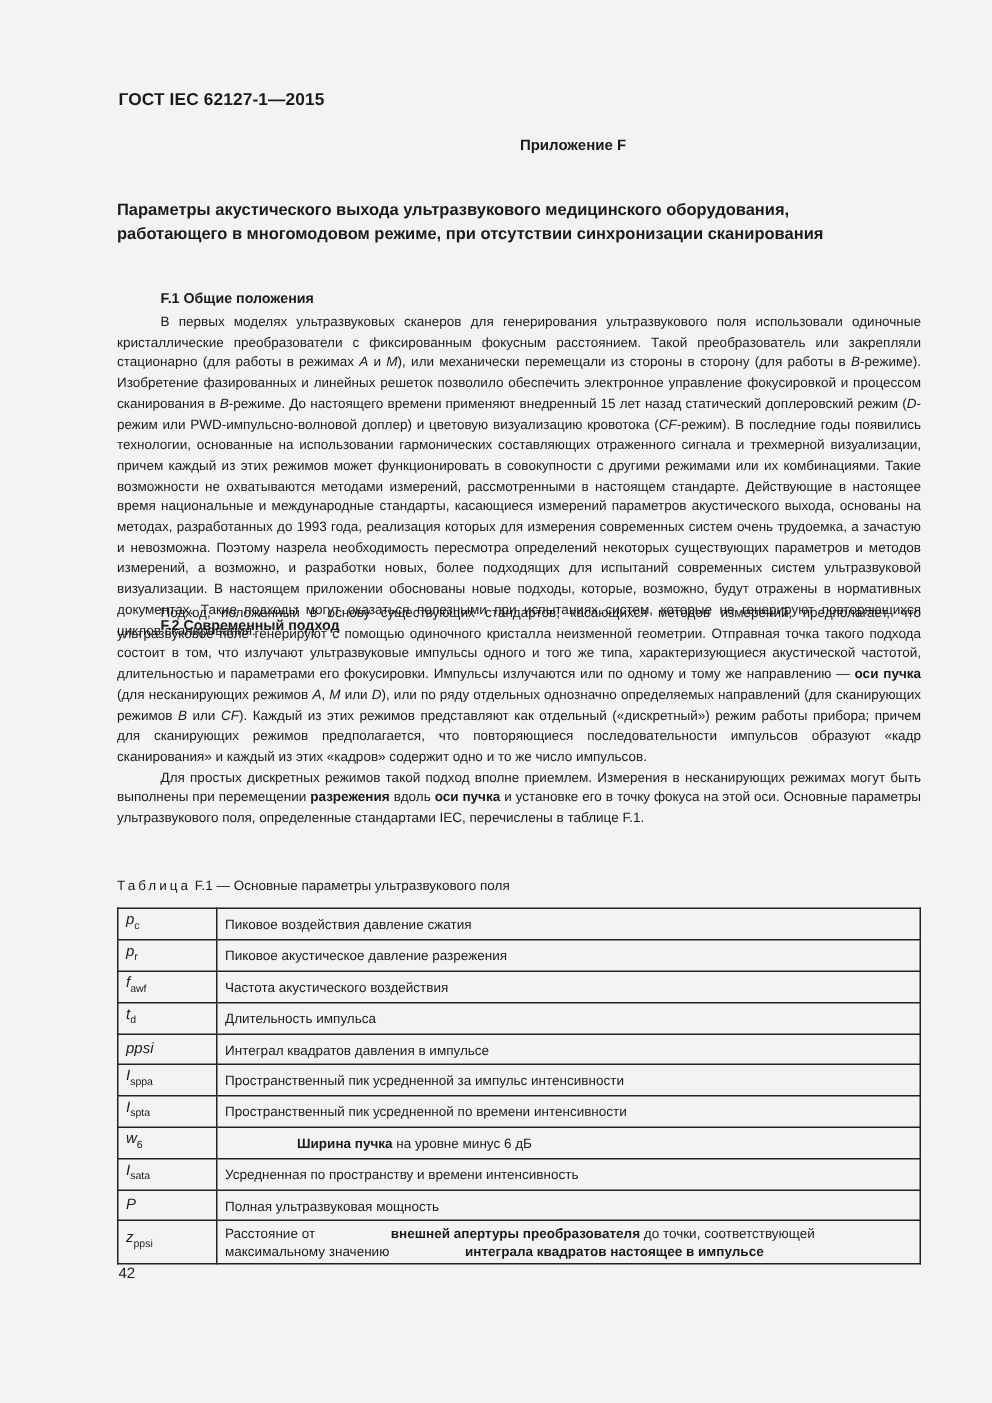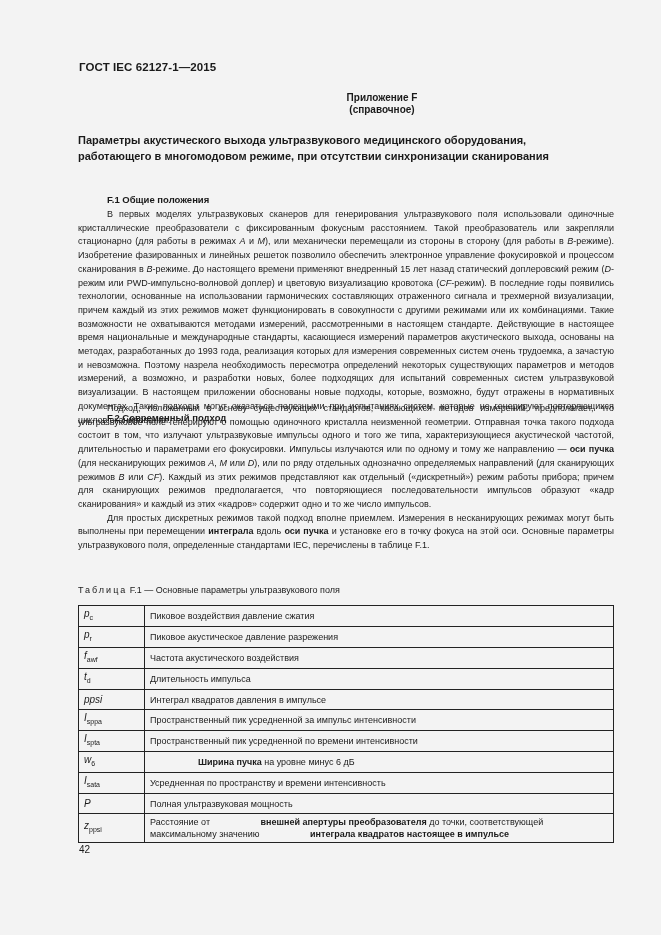--- a/index.html
+++ b/index.html
@@ -32,37 +32,36 @@
 </style>
 </head>
 <body>
 
 <div class="page">
 
   <div class="doc-code">ГОСТ IEC 62127-1—2015</div>
 
   <div class="annex">
     <div>Приложение F</div>
-    <div>(справочное)</div>
   </div>
 
   <div class="main-title">
     <div>Параметры акустического выхода ультразвукового медицинского оборудования,</div>
     <div>работающего в многомодовом режиме, при отсутствии синхронизации сканирования</div>
   </div>
 
   <div class="sec-head" style="top:194px;">F.1 Общие положения</div>
   <div class="para" style="top:208px;">
     <p>В первых моделях ультразвуковых сканеров для генерирования ультразвукового поля использовали одиночные кристаллические преобразователи с фиксированным фокусным расстоянием. Такой преобразователь или закрепляли стационарно (для работы в режимах <i>A</i> и <i>M</i>), или механически перемещали из стороны в сторону (для работы в <i>B</i>-режиме). Изобретение фазированных и линейных решеток позволило обеспечить электронное управление фокусировкой и процессом сканирования в <i>B</i>-режиме. До настоящего времени применяют внедренный 15 лет назад статический доплеровский режим (<i>D</i>-режим или PWD-импульсно-волновой доплер) и цветовую визуализацию кровотока (<i>CF</i>-режим). В последние годы появились технологии, основанные на использовании гармонических составляющих отраженного сигнала и трехмерной визуализации, причем каждый из этих режимов может функционировать в совокупности с другими режимами или их комбинациями. Такие возможности не охватываются методами измерений, рассмотренными в настоящем стандарте. Действующие в настоящее время национальные и международные стандарты, касающиеся измерений параметров акустического выхода, основаны на методах, разработанных до 1993 года, реализация которых для измерения современных систем очень трудоемка, а зачастую и невозможна. Поэтому назрела необходимость пересмотра определений некоторых существующих параметров и методов измерений, а возможно, и разработки новых, более подходящих для испытаний современных систем ультразвуковой визуализации. В настоящем приложении обоснованы новые подходы, которые, возможно, будут отражены в нормативных документах. Такие подходы могут оказаться полезными при испытаниях систем, которые не генерируют повторяющихся циклов сканирования.</p>
   </div>
 
   <div class="sec-head" style="top:412px;">F.2 Современный подход</div>
   <div class="para" style="top:402px;">
     <p>Подход, положенный в основу существующих стандартов, касающихся методов измерений, предполагает, что ультразвуковое поле генерируют с помощью одиночного кристалла неизменной геометрии. Отправная точка такого подхода состоит в том, что излучают ультразвуковые импульсы одного и того же типа, характеризующиеся акустической частотой, длительностью и параметрами его фокусировки. Импульсы излучаются или по одному и тому же направлению — <b>оси пучка</b> (для несканирующих режимов <i>A</i>, <i>M</i> или <i>D</i>), или по ряду отдельных однозначно определяемых направлений (для сканирующих режимов <i>B</i> или <i>CF</i>). Каждый из этих режимов представляют как отдельный («дискретный») режим работы прибора; причем для сканирующих режимов предполагается, что повторяющиеся последовательности импульсов образуют «кадр сканирования» и каждый из этих «кадров» содержит одно и то же число импульсов.</p>
-    <p>Для простых дискретных режимов такой подход вполне приемлем. Измерения в несканирующих режимах могут быть выполнены при перемещении <b>интеграла</b> вдоль <b>оси пучка</b> и установке его в точку фокуса на этой оси. Основные параметры ультразвукового поля, определенные стандартами IEC, перечислены в таблице F.1.</p>
+    <p>Для простых дискретных режимов такой подход вполне приемлем. Измерения в несканирующих режимах могут быть выполнены при перемещении <b>разрежения</b> вдоль <b>оси пучка</b> и установке его в точку фокуса на этой оси. Основные параметры ультразвукового поля, определенные стандартами IEC, перечислены в таблице F.1.</p>
   </div>
 
   <div class="tcap">
     <span class="sp">Таблица</span>
     <span>F.1 — Основные параметры ультразвукового поля</span>
   </div>
 
   <table class="params">
     <tbody id="param-rows">
         <tr>

